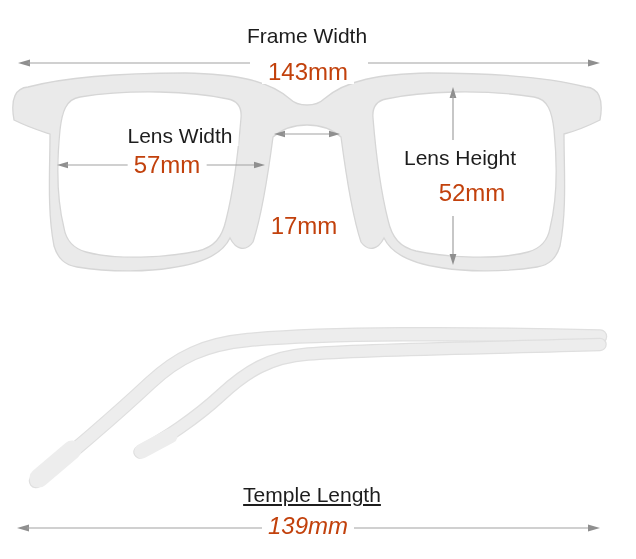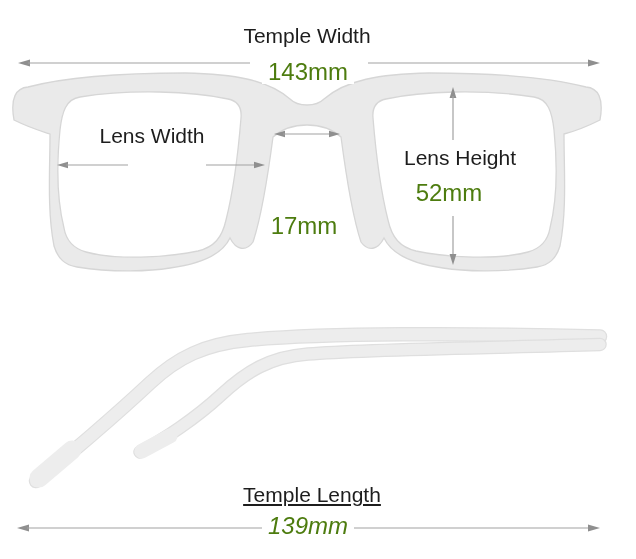--- a/index.html
+++ b/index.html
@@ -14,21 +14,21 @@
   .txt{
     position:absolute;
     transform:translateX(-50%);
     white-space:nowrap;
     text-align:center;
     line-height:1;
     background:#ffffff;
     padding:0 6px;
   }
   .label{color:#1d1d1d;font-size:21px;}
-  .value{color:#4d7c0f;font-size:24px;}
+  .value{color:#c2410c;font-size:24px;}
   .arrow-line{stroke:#a2a2a2;stroke-width:1.2;fill:none;}
   .arrow-head{fill:#8f8f8f;stroke:none;}
   .frame-shape{fill:#eaeaea;stroke:#d6d6d6;stroke-width:1.3;}
   .arm-under{fill:none;stroke:#dfdfdf;stroke-linecap:round;}
   .arm-main{fill:none;stroke:#ededed;stroke-linecap:round;}
 </style>
 </head>
 <body>
 
 <div class="stage">
@@ -118,26 +118,27 @@
     </g>
 
     <g>
       <polygon class="arrow-head" points="17,528 29,524.6 29,531.4"></polygon>
       <line class="arrow-line" x1="27" y1="528" x2="262" y2="528"></line>
       <line class="arrow-line" x1="352" y1="528" x2="590" y2="528"></line>
       <polygon class="arrow-head" points="600,528 588,524.6 588,531.4"></polygon>
     </g>
   </svg>
 
-  <div class="txt label" style="left:307px;top:25px;">Temple Width</div>
+  <div class="txt label" style="left:307px;top:25px;">Frame Width</div>
   <div class="txt value" style="left:308px;top:60px;">143mm</div>
 
-  <div class="txt label" style="left:152px;top:125px;">Lens Width</div>
+  <div class="txt label" style="left:180px;top:125px;">Lens Width</div>
+  <div class="txt value" style="left:167px;top:153px;">57mm</div>
 
   <div class="txt value" style="left:304px;top:214px;">17mm</div>
 
   <div class="txt label" style="left:460px;top:147px;">Lens Height</div>
-  <div class="txt value" style="left:449px;top:181px;">52mm</div>
+  <div class="txt value" style="left:472px;top:181px;">52mm</div>
 
   <div class="txt label" style="left:312px;top:484px;text-decoration:underline;">Temple Length</div>
   <div class="txt value" style="left:308px;top:514px;font-style:italic;">139mm</div>
 
 </div>
 
 </body></html>

